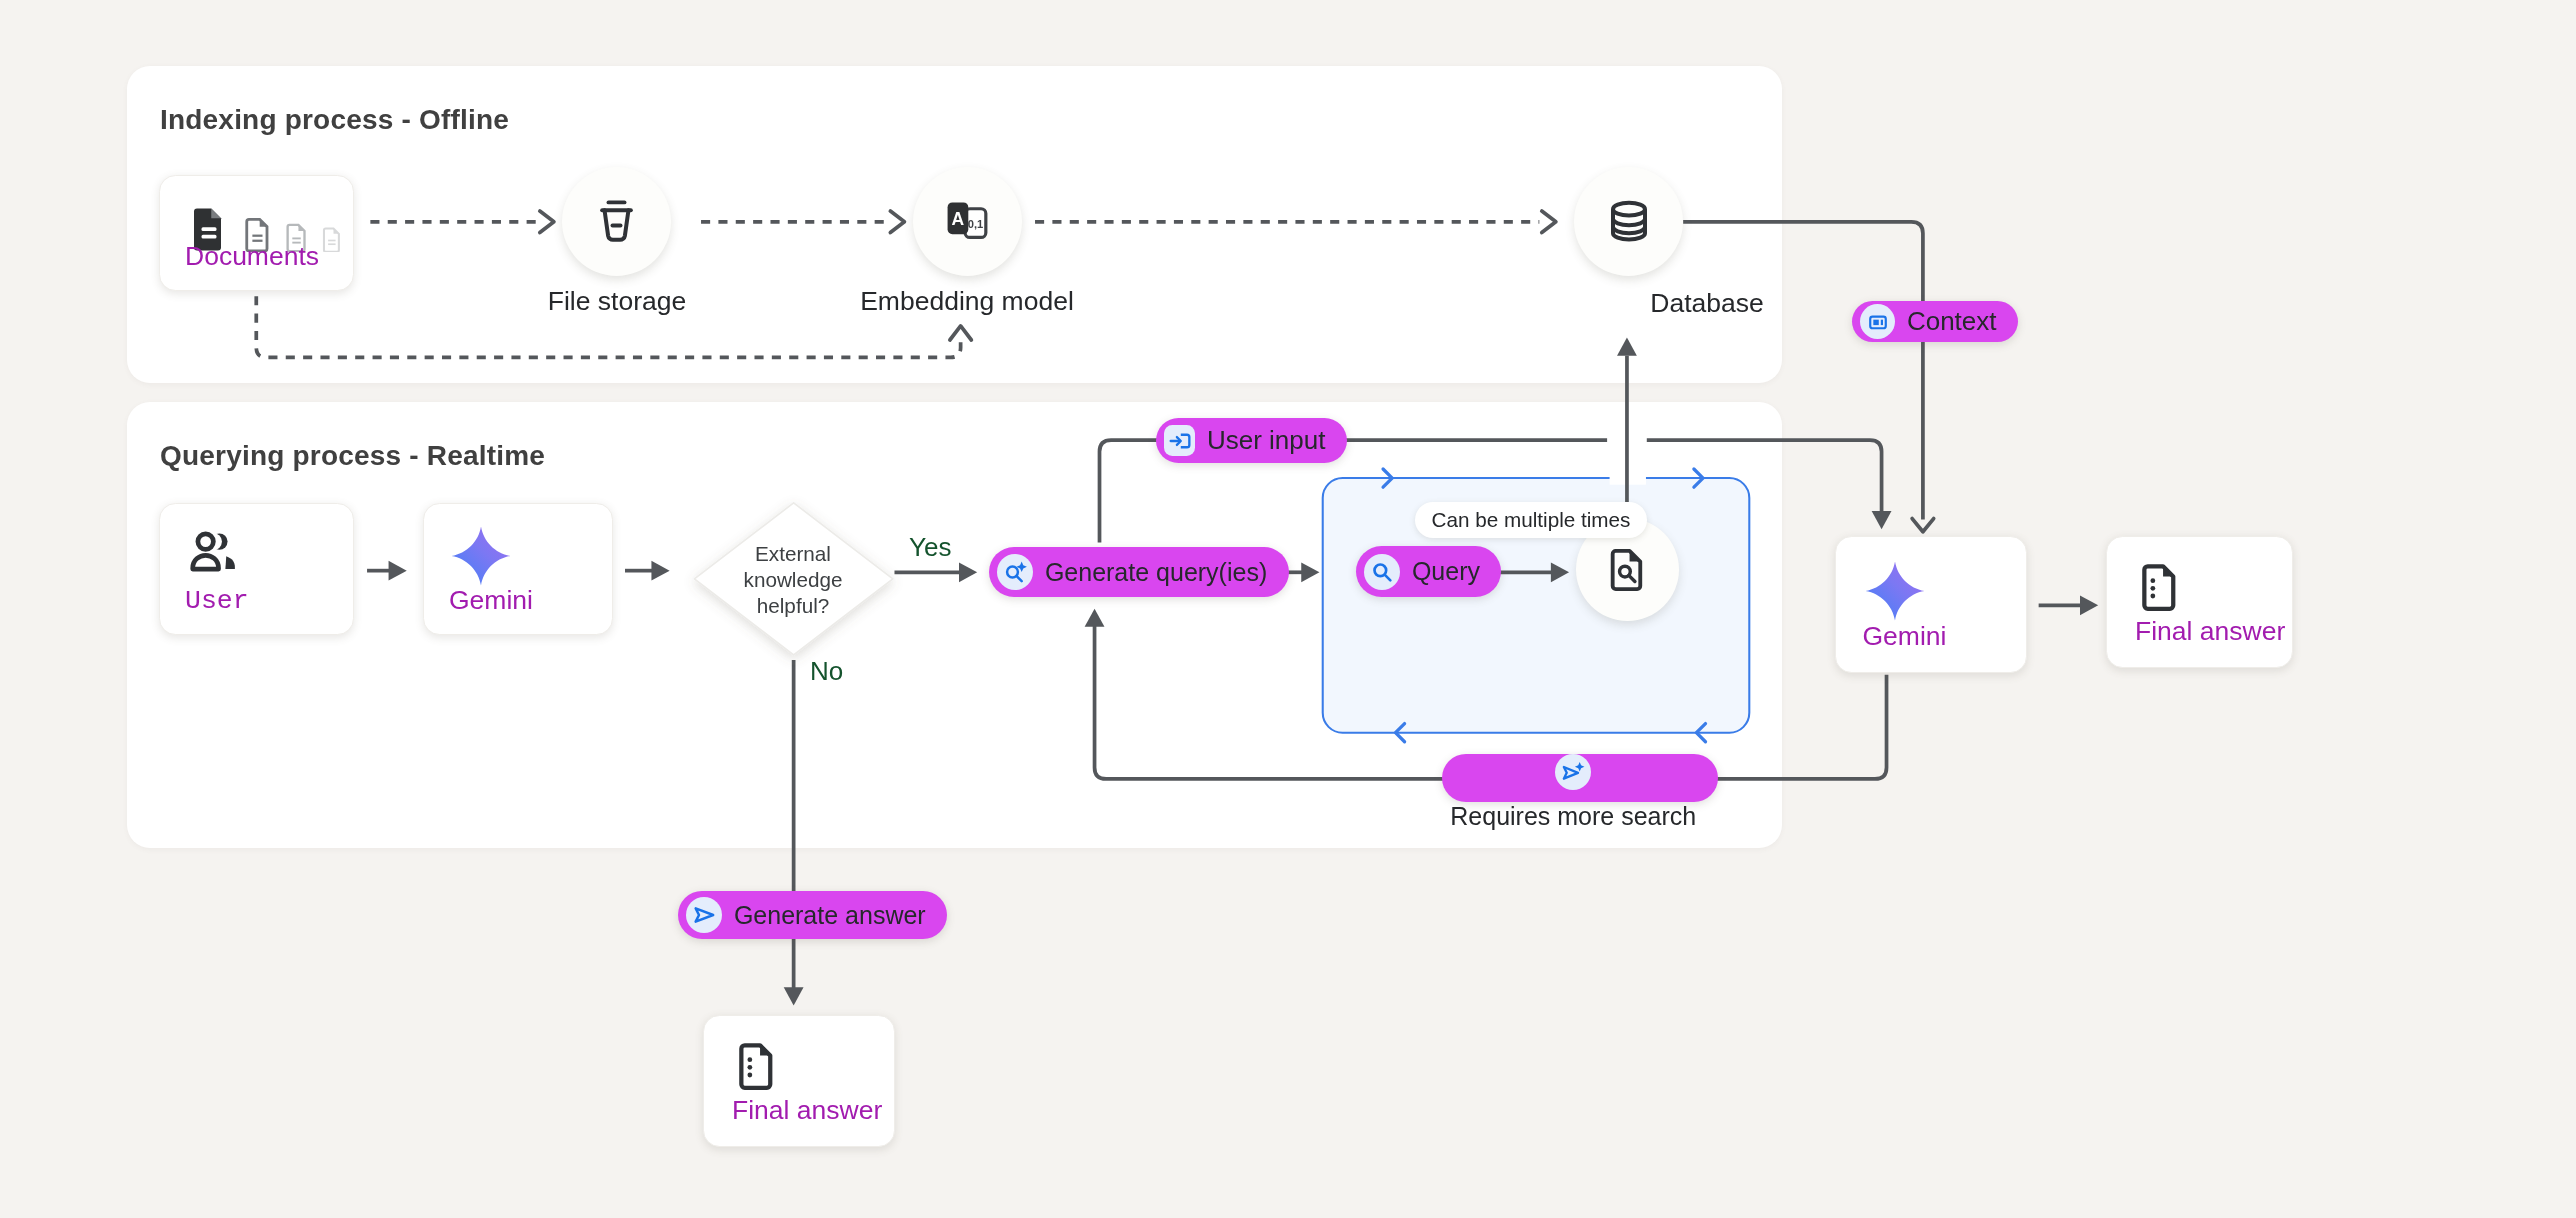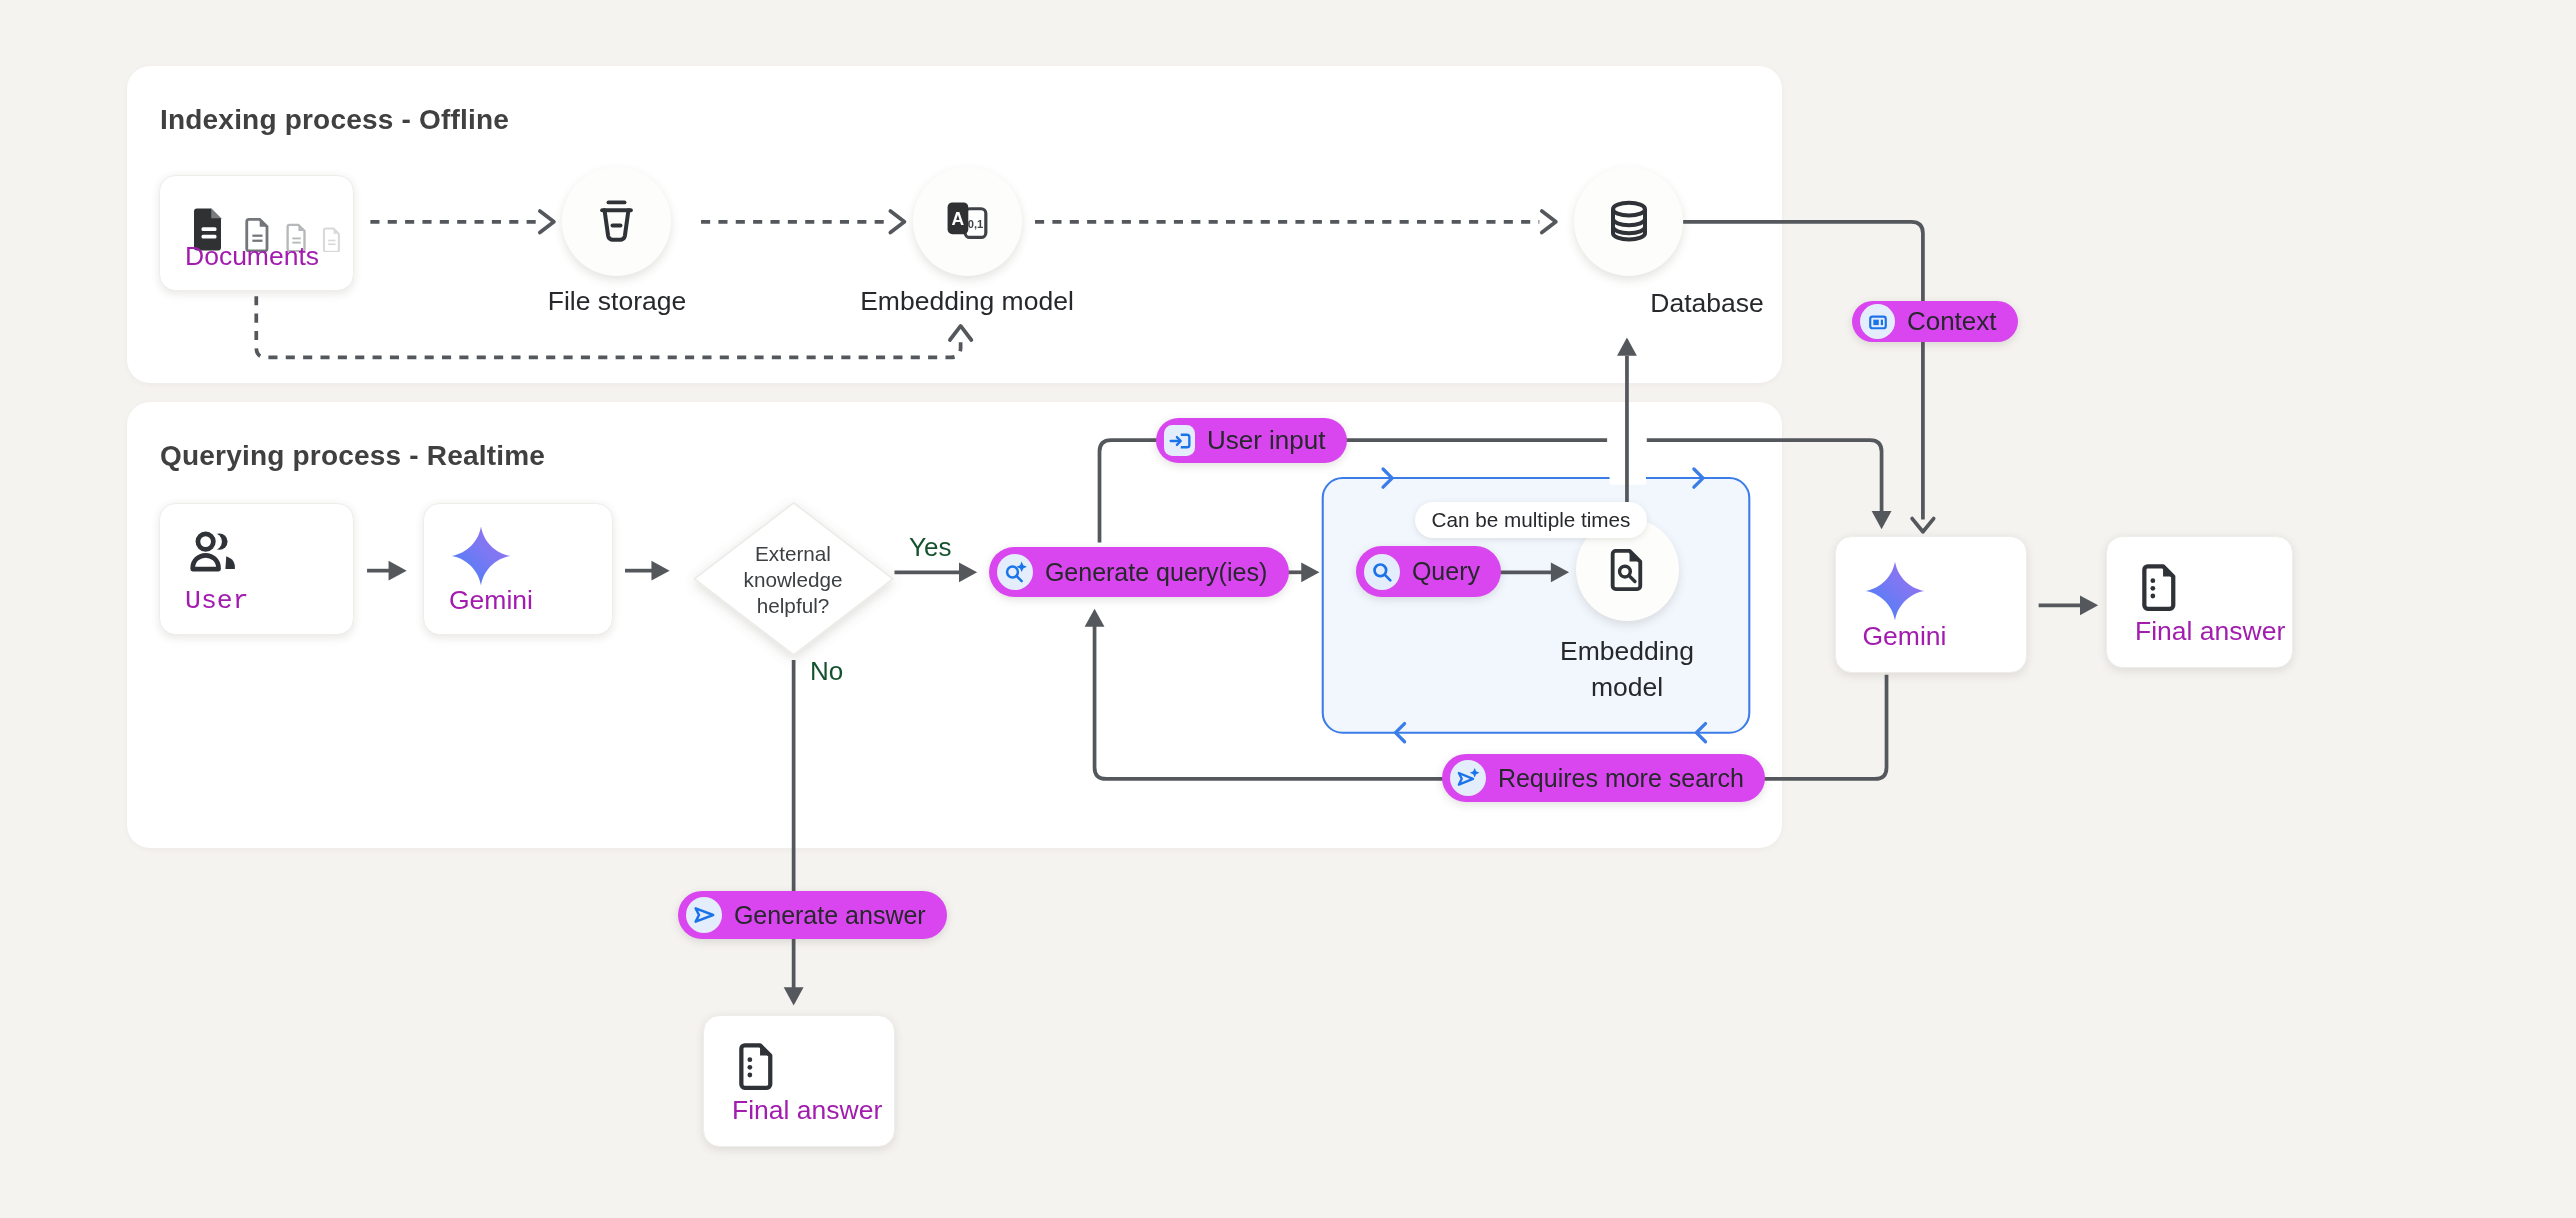--- a/index.html
+++ b/index.html
@@ -252,26 +252,22 @@
   </div>
 
   <div class="bub" style="left:1576px; top:518px; width:103px; height:103px;">
     <svg width="46" height="46" viewBox="0 0 60 60">
       <path d="M14,5 h18 l14,14 v32 a4,4 0 0 1 -4,4 h-28 a4,4 0 0 1 -4,-4 v-42 a4,4 0 0 1 4,-4 z" fill="none" stroke="#2F3236" stroke-width="5" stroke-linejoin="round"></path>
       <path d="M32,5 l14,14 h-14 z" fill="#2F3236"></path>
       <circle cx="26" cy="32" r="7" fill="none" stroke="#2F3236" stroke-width="4.5"></circle>
       <path d="M31,37 l8,8" stroke="#2F3236" stroke-width="4.5" stroke-linecap="round"></path>
     </svg>
   </div>
-  <div class="two-line" style="left:1503px; top:633px;">
-    <div>Embedding</div>
-    <div>model</div>
-  </div>
-
-  <div class="pill" style="left:1442px; top:754px; height:48px;">
+
+  <div class="pill" style="left:1442px; top:754px; height:48px;flex-direction:column;">
     <span class="pico">
       <svg width="30" height="30" viewBox="0 0 36 36">
         <path d="M7,12 L24,19 L7,26 L10.5,19 Z" fill="none" stroke="#1A73E8" stroke-width="2.8" stroke-linejoin="round"></path>
         <path d="M26,6 l1.7,4 4,1.7 -4,1.7 -1.7,4 -1.7,-4 -4,-1.7 4,-1.7 z" fill="#1A73E8"></path>
       </svg>
     </span>
     <span>Requires more search</span>
   </div>
 
   <div class="card" style="left:1835px; top:536px; width:192px; height:137px;">

